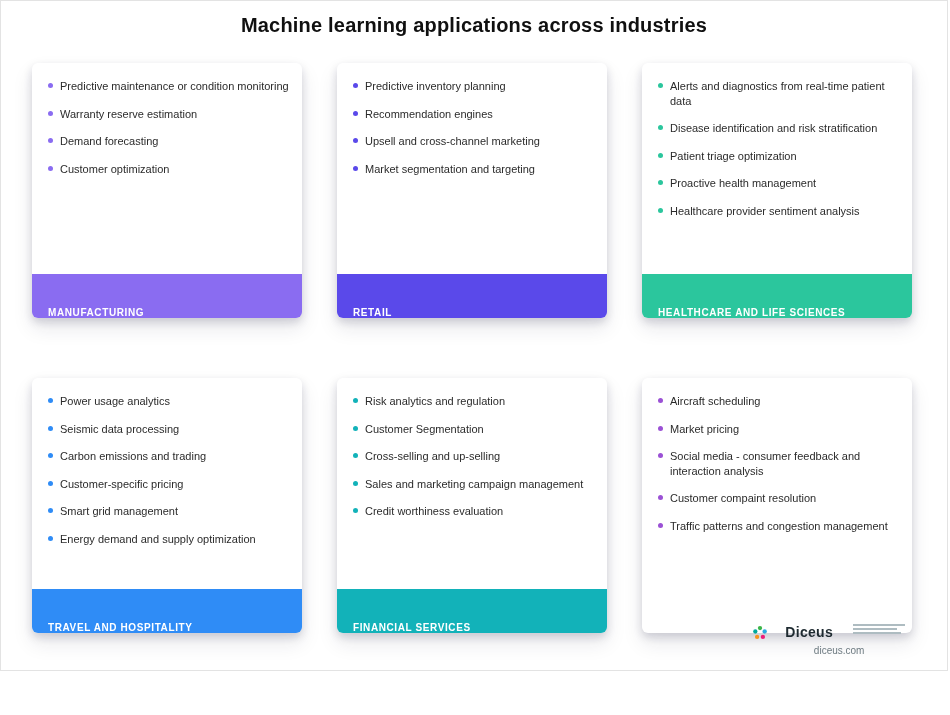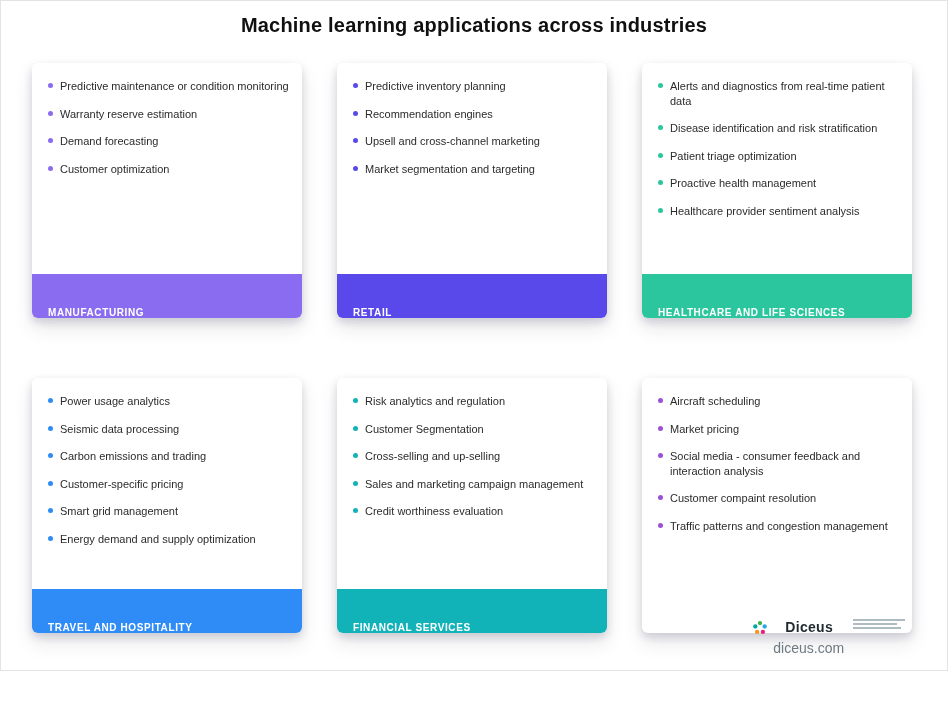--- a/index.html
+++ b/index.html
@@ -38,21 +38,21 @@
     font-size:10px; font-weight:bold; letter-spacing:.06em;
   }
   .brand { position:absolute; right:42px; bottom:14px; }
   .brand-row { display:flex; align-items:flex-start; gap:16px; }
   .brand-name { font-size:14px; font-weight:bold; color:#1e2a30; letter-spacing:.3px; }
   .brand-tagline { display:flex; flex-direction:column; gap:2px; margin-left:4px; }
   .brand-tagline i { display:block; height:2px; background:#aebcc1; }
   .brand-tagline i.l1 { width:52px; }
   .brand-tagline i.l2 { width:44px; }
   .brand-tagline i.l3 { width:48px; }
-  .brand-domain { margin-top:3px; padding-left:22px; font-size:14px; color:#6d7a80; }
+  .brand-domain { margin-top:3px; padding-left:22px; font-size:10px; color:#6d7a80;text-align:center; }
 </style>
 </head>
 <body>
 
 <div class="page">
 
   <h1 class="title">Machine learning applications across industries</h1>
 
   <div class="grid">
 

